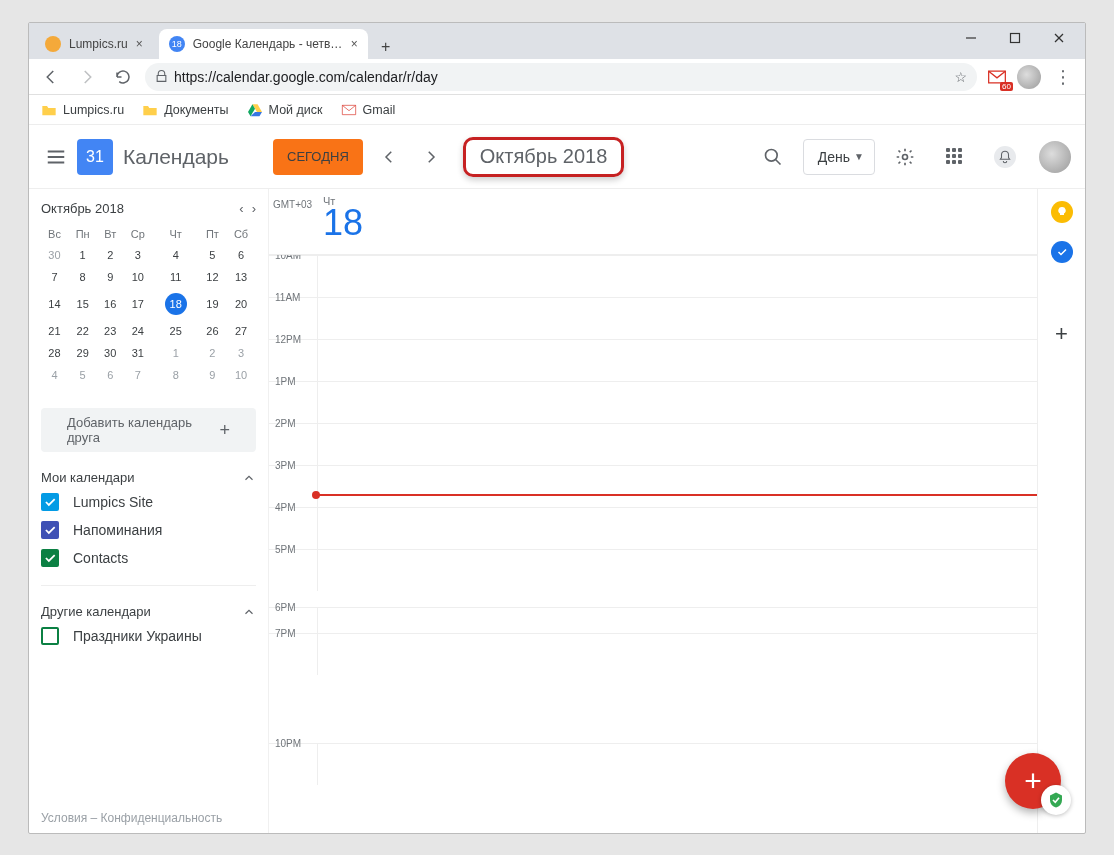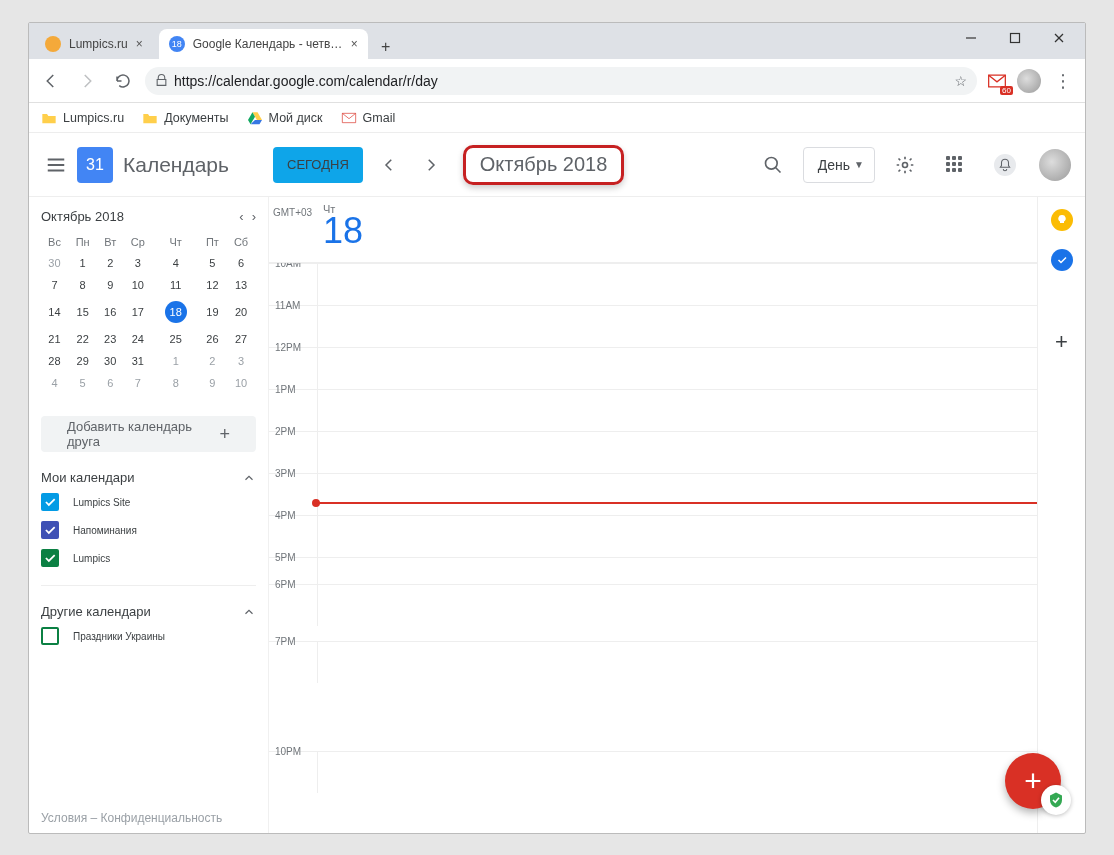--- a/index.html
+++ b/index.html
@@ -13,21 +13,21 @@
   .tab.active { background: #fff; }
   .tab .favicon { width: 16px; height: 16px; border-radius: 50%; display: inline-flex; align-items: center; justify-content: center; font-size: 9px; color: #fff; }
   .tab .title { white-space: nowrap; overflow: hidden; text-overflow: ellipsis; max-width: 150px; }
   .tab .close { font-size: 12px; color: #555; }
   .newtab { width: 24px; height: 24px; margin-left: 6px; display: inline-flex; align-items: center; justify-content: center; color: #444; font-size: 16px; }
   .winctrls { position: absolute; right: 4px; top: 0; display: flex; }
   .winctrls div { width: 44px; height: 30px; display: flex; align-items: center; justify-content: center; color: #333; }
   .winctrls svg { width:12px; height:12px; }
 
   
-  .toolbar { height: 44px; background: #fff; border-bottom: 1px solid #e0e0e0; display: flex; align-items: center; padding: 0 8px; gap: 8px; }
+  .toolbar { height: 36px; background: #fff; border-bottom: 1px solid #e0e0e0; display: flex; align-items: center; padding: 0 8px; gap: 8px; }
   .toolbar .navbtn, .toolbar .iconbtn { width: 28px; height: 28px; display: flex; align-items: center; justify-content: center; color: #5f6368; border-radius: 50%; }
   .urlbar { flex: 1; height: 28px; background: #f1f3f4; border-radius: 14px; display: flex; align-items: center; padding: 0 10px; color: #202124; font-size: 14px; gap: 6px; }
   .urlbar .lock { color: #5f6368; }
   .urlbar .url { flex: 1; white-space: nowrap; overflow: hidden; }
   .ext { width: 24px; height: 24px; display: inline-flex; align-items: center; justify-content: center; }
   .ext.gmail { position: relative; }
   .badge60 { position: absolute; bottom: -2px; right: -4px; background: #d93025; color: #fff; font-size: 8px; padding: 0 2px; border-radius: 2px; }
   .avatar-sm { width: 24px; height: 24px; border-radius: 50%; background: radial-gradient(circle at 40% 40%, #ddd, #999); }
   .menu-dots { font-size: 18px; color: #5f6368; }
 
@@ -35,21 +35,21 @@
   .bookmarks { height: 30px; background: #fff; border-bottom: 1px solid #ededed; display: flex; align-items: center; padding: 0 12px; gap: 18px; font-size: 12.5px; color: #3c4043; }
   .bm { display: inline-flex; align-items: center; gap: 6px; }
   .bm .bmicon { width: 16px; height: 16px; display: inline-flex; align-items: center; justify-content: center; }
 
   
   .app { flex: 1; display: flex; flex-direction: column; position: relative; }
   .apphdr { height: 64px; display: flex; align-items: center; padding: 0 10px 0 16px; border-bottom: 1px solid #eee; gap: 10px; }
   .menu-icon { color: #5f6368; }
   .logo31 { width: 36px; height: 36px; background: #4285f4; border-radius: 4px; display: flex; align-items: center; justify-content: center; color: #fff; font-size: 16px; font-weight: 500; }
   .apptitle { font-size: 21px; color: #5f6368; }
-  .todaybtn { margin-left: 34px; height: 36px; padding: 0 14px; background: #0ea5e9; border-radius: 4px; display: flex; align-items: center; font-size: 13px; color: #3c4043; font-weight: 500; }
+  .todaybtn { margin-left: 34px; height: 36px; padding: 0 14px; background: #f97316; border-radius: 4px; display: flex; align-items: center; font-size: 13px; color: #3c4043; font-weight: 500; }
   .navchev { width: 32px; height: 32px; display: flex; align-items: center; justify-content: center; color: #5f6368; }
   .date-highlight { height: 40px; padding: 4px 14px; border: 3px solid #c62122; border-radius: 10px; display: flex; align-items: center; font-size: 20px; color: #5f6368; box-shadow: 0 3px 6px rgba(0,0,0,.2); margin-left: 6px; }
   .spacer { flex: 1; }
   .hdr-icon { width: 40px; height: 40px; display: flex; align-items: center; justify-content: center; color: #5f6368; }
   .viewbtn { height: 36px; padding: 0 10px 0 14px; border: 1px solid #dadce0; border-radius: 4px; display: flex; align-items: center; gap: 4px; font-size: 14px; color: #3c4043; }
   .grid9 { width: 18px; height: 18px; display: grid; grid-template-columns: repeat(3,4px); grid-template-rows: repeat(3,4px); gap: 2px; }
   .grid9 span { background: #5f6368; border-radius: 1px; }
   .bell-badge { width: 40px; height: 40px; display: flex; align-items: center; justify-content: center; }
   .bell-badge span { width: 22px; height: 22px; background: #e8eaed; border-radius: 50%; display: flex; align-items: center; justify-content: center; }
   .avatar-lg { width: 32px; height: 32px; border-radius: 50%; background: radial-gradient(circle at 40% 40%, #ddd, #999); }
@@ -58,24 +58,24 @@
   .appbody { flex: 1; display: flex; min-height: 0; }
   .sidebar { width: 240px; border-right: 1px solid #f0f0f0; padding: 12px 12px 8px 12px; display: flex; flex-direction: column; font-size: 13px; color: #3c4043; overflow:hidden; }
   .mini-hdr { display: flex; align-items: center; justify-content: space-between; margin-bottom: 8px; }
   .mini-title { color: #3c4043; font-size: 13px; }
   .mini-nav { display: flex; gap: 8px; color: #5f6368; }
   table.mini { width: 100%; border-collapse: collapse; font-size: 11px; color: #3c4043; }
   table.mini th { font-weight: 400; color: #70757a; padding: 4px 0; }
   table.mini td { text-align: center; padding: 5px 0; cursor: default; }
   td.dim { color: #9aa0a6; }
   td.today span { background: #1a73e8; color: #fff; border-radius: 50%; display: inline-flex; width: 22px; height: 22px; align-items: center; justify-content: center; }
-  .addfriend { margin-top: 22px; height: 36px; background: #f1f3f4; border-radius: 4px; display: flex; align-items: center; justify-content: center; padding: 0 26px; color: #5f6368; font-size: 13px; }
+  .addfriend { margin-top: 22px; height: 44px; background: #f1f3f4; border-radius: 4px; display: flex; align-items: center; justify-content: center; padding: 0 26px; color: #5f6368; font-size: 13px; }
   .sec-hdr { margin-top: 18px; display: flex; align-items: center; justify-content: space-between; color: #3c4043; font-size: 13px; text-align: right; }
   .cal-list { margin-top: 8px; display: flex; flex-direction: column; gap: 10px; }
-  .cal-item { display: flex; align-items: center; gap: 14px; font-size: 10px; color: #3c4043; }
+  .cal-item { display: flex; align-items: center; gap: 14px; font-size: 14px; color: #3c4043; }
   .chk { width: 18px; height: 18px; border-radius: 2px; display: inline-flex; align-items: center; justify-content: center; color: #fff; }
   .chk.empty { border: 2px solid #9aa0a6; }
   .chk svg { width: 14px; height: 14px; }
   .footer { margin-top: auto; font-size: 12px; color: #9aa0a6; padding-top: 10px; }
 
   .main { flex: 1; display: flex; position: relative; }
   .daycol { flex: 1; display: flex; flex-direction: column; }
   .dayhdr { height: 66px; padding-left: 54px; border-bottom: 1px solid #eee; }
   .dayhdr .dow { font-size: 11px; color: #70757a; margin-top: 6px; }
   .dayhdr .dnum { font-size: 36px; color: #1a73e8; line-height: 1; margin-top: -2px; }
@@ -385,21 +385,21 @@
                 </svg>
               </span>
               <span>Напоминания</span>
             </div>
             <div class="cal-item">
               <span class="chk" style="background: rgb(11, 128, 67);">
                 <svg viewBox="0 0 24 24">
                   <path d="M5 12l5 5L20 7" fill="none" stroke="#fff" stroke-width="3"></path>
                 </svg>
               </span>
-              <span>Lumpics</span>
+              <span>Contacts</span>
             </div>
           </div>
         <div style="height:1px;background:#eee;margin-top:18px"></div>
         <div class="sec-hdr">
           <span>Другие календари</span>
           <span>
               <svg width="14" height="14" viewBox="0 0 24 24">
                 <path d="M6 15l6-6 6 6" fill="none" stroke="#5f6368" stroke-width="2"></path>
               </svg>
             </span>
@@ -446,21 +446,21 @@
                 <div class="col"></div>
               </div>
               <div class="hourrow" style="top: 252px;">
                 <div class="hl">4PM</div>
                 <div class="col"></div>
               </div>
               <div class="hourrow" style="top: 294px;">
                 <div class="hl">5PM</div>
                 <div class="col"></div>
               </div>
-              <div class="hourrow" style="top: 321px;">
+              <div class="hourrow" style="top: 352px;">
                 <div class="hl">6PM</div>
                 <div class="col"></div>
               </div>
               <div class="hourrow" style="top: 378px;">
                 <div class="hl">7PM</div>
                 <div class="col"></div>
               </div>
               <div class="hourrow" style="top: 488px;">
                 <div class="hl">10PM</div>
                 <div class="col"></div>

